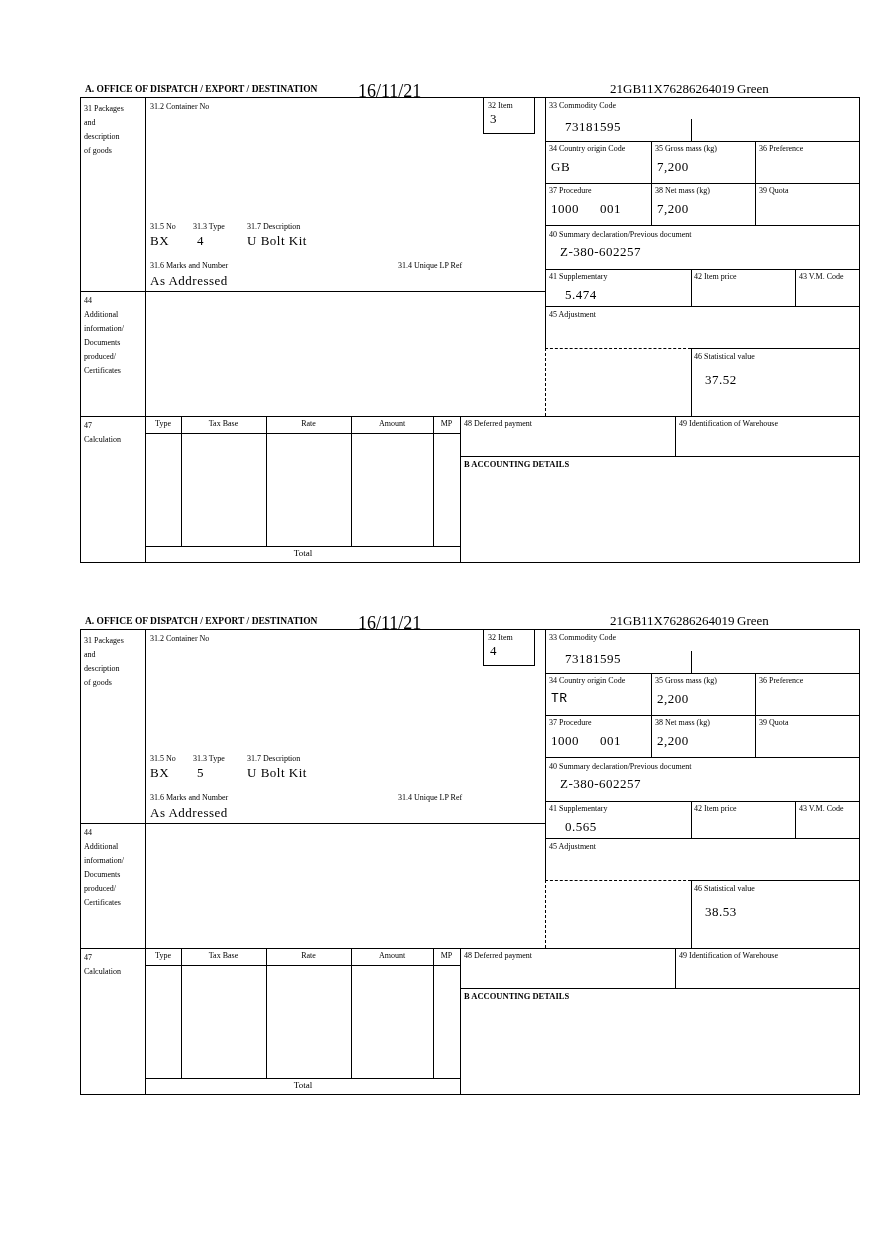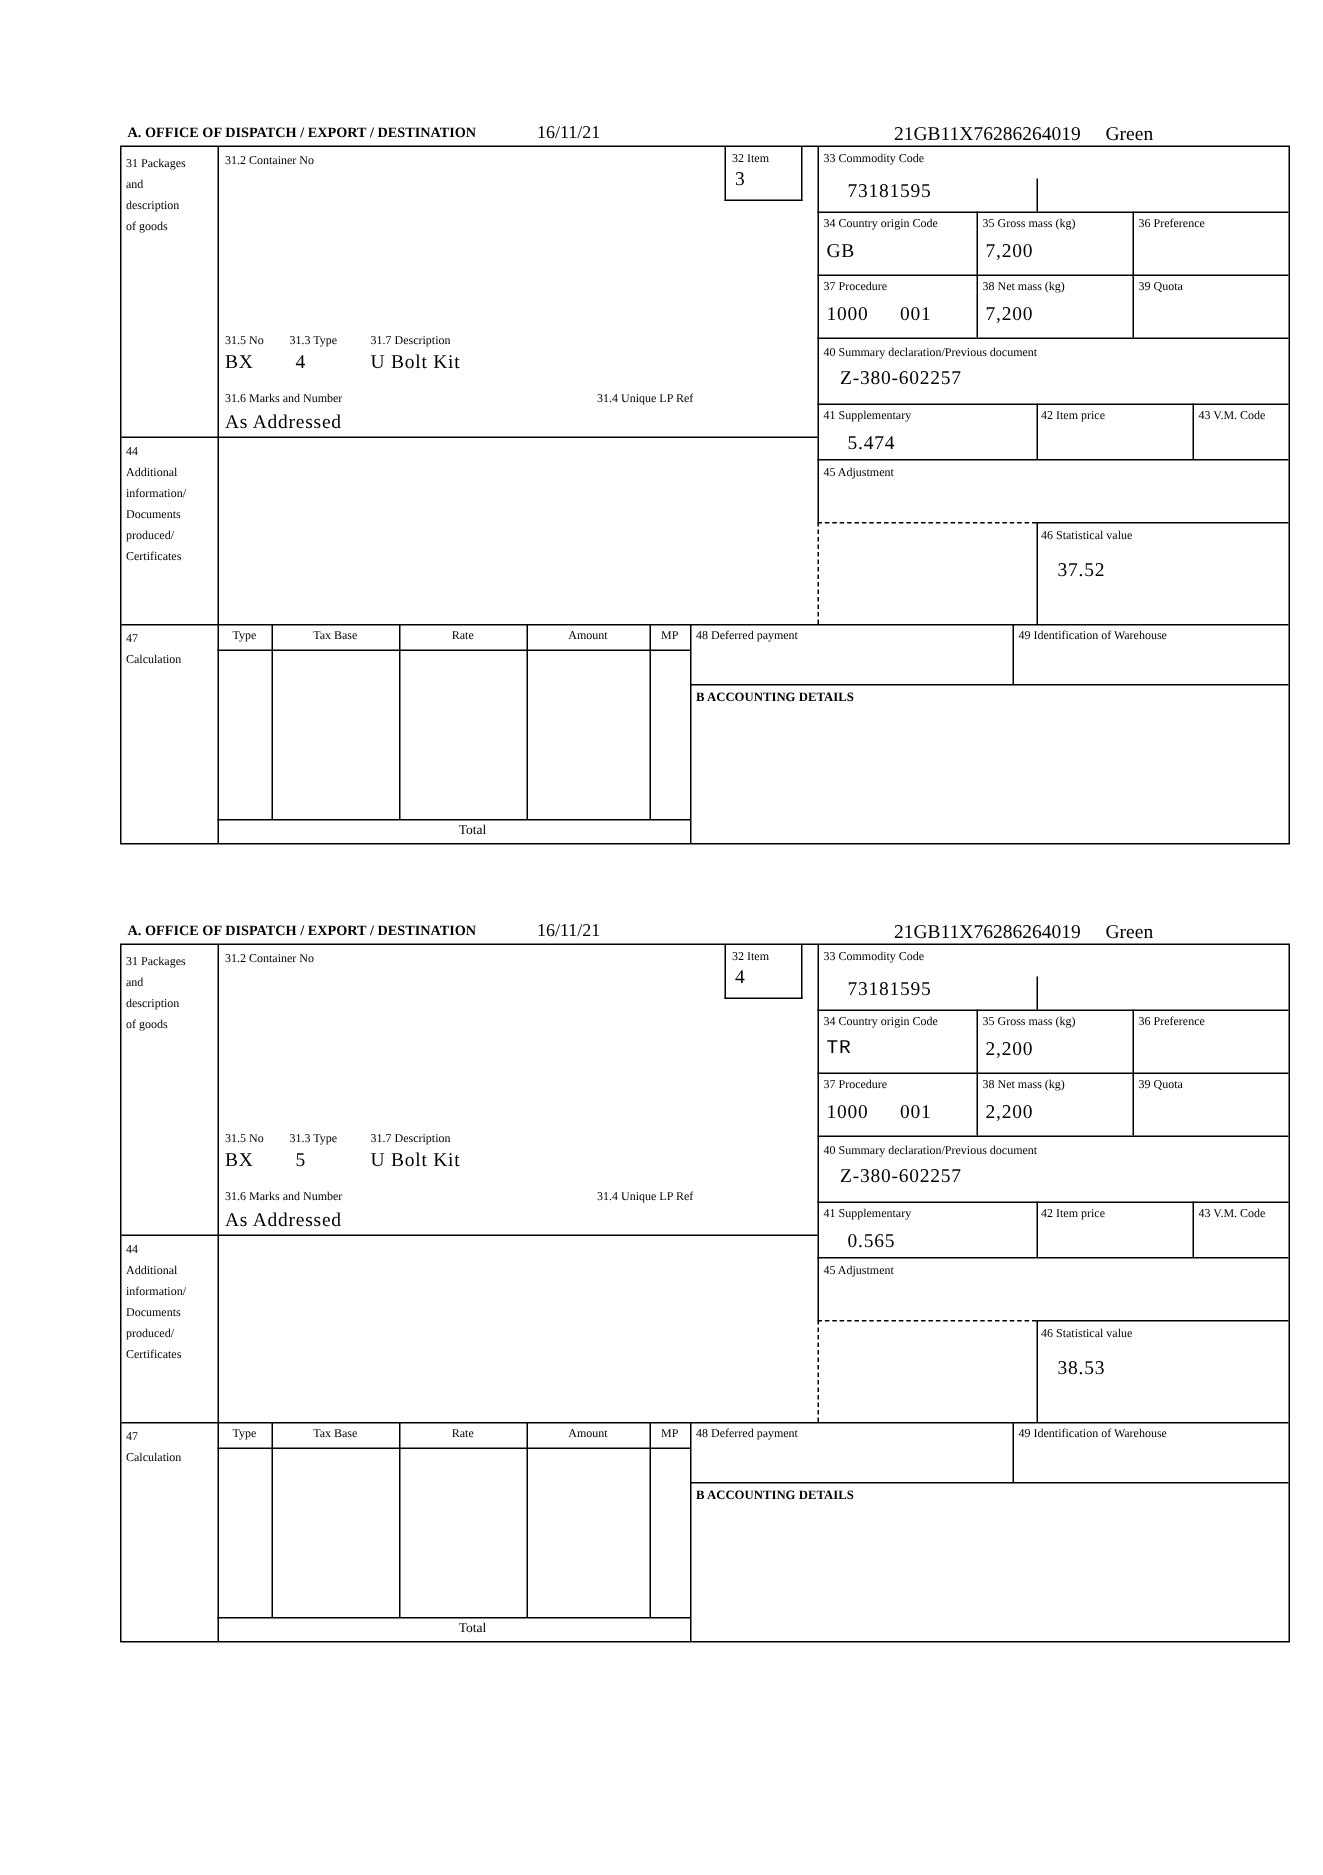--- a/index.html
+++ b/index.html
@@ -4,37 +4,37 @@
 <style>
   * { margin:0; padding:0; box-sizing:border-box; }
   html,body { background:#ffffff; }
   body { font-family:"Liberation Serif", serif; color:#000; }
   #page { position:relative; width:882px; height:1250px; background:#fff; overflow:hidden; }
 
   .section { position:absolute; left:80px; width:780px; height:505px; }
 
   .sec-header { position:absolute; left:0; top:0; width:780px; height:17px; }
   .office-label { position:absolute; left:5px; top:4px; font-size:9.5px; font-weight:bold; white-space:nowrap; }
-  .hdr-date { position:absolute; left:278px; top:1px; font-size:12px; white-space:nowrap; }
-  .hdr-ref { position:absolute; left:516px; top:1px; font-size:13px; white-space:nowrap; }
+  .hdr-date { position:absolute; left:278px; top:1px; font-size:18px; white-space:nowrap; }
+  .hdr-ref { position:absolute; left:530px; top:1px; font-size:13px; white-space:nowrap; }
   .hdr-channel { position:absolute; left:657px; top:1px; font-size:13px; white-space:nowrap; }
 
   .form-box { position:absolute; left:0; top:17px; width:780px; height:466px; border:1px solid #000; }
 
   .vl  { position:absolute; width:1px; background:#000; }
   .hl  { position:absolute; height:1px; background:#000; }
   .dvl { position:absolute; width:0; border-left:1px dashed #000; }
   .dhl { position:absolute; height:0; border-top:1px dashed #000; }
 
   .lbl { position:absolute; font-size:8px; white-space:nowrap; }
   .val { position:absolute; font-size:13px; letter-spacing:0.5px; white-space:nowrap; }
   .blk { position:absolute; font-size:8px; line-height:14px; }
   .thead { position:absolute; top:321px; font-size:8px; text-align:center; }
   .acct { position:absolute; left:383px; top:361px; font-size:8.5px; font-weight:bold; }
-  .total { position:absolute; left:64px; width:316px; top:450px; font-size:9px; text-align:center;margin-left:12px; }
+  .total { position:absolute; left:64px; width:316px; top:450px; font-size:9px; text-align:center; }
 
   .box32 { position:absolute; left:402px; top:0; width:52px; height:36px;
            border-left:1px solid #000; border-right:1px solid #000; border-bottom:1px solid #000; }
 </style>
 </head>
 <body>
 
 <div id="page">
   <div id="sections">
       <div class="section" style="top: 80px;">

